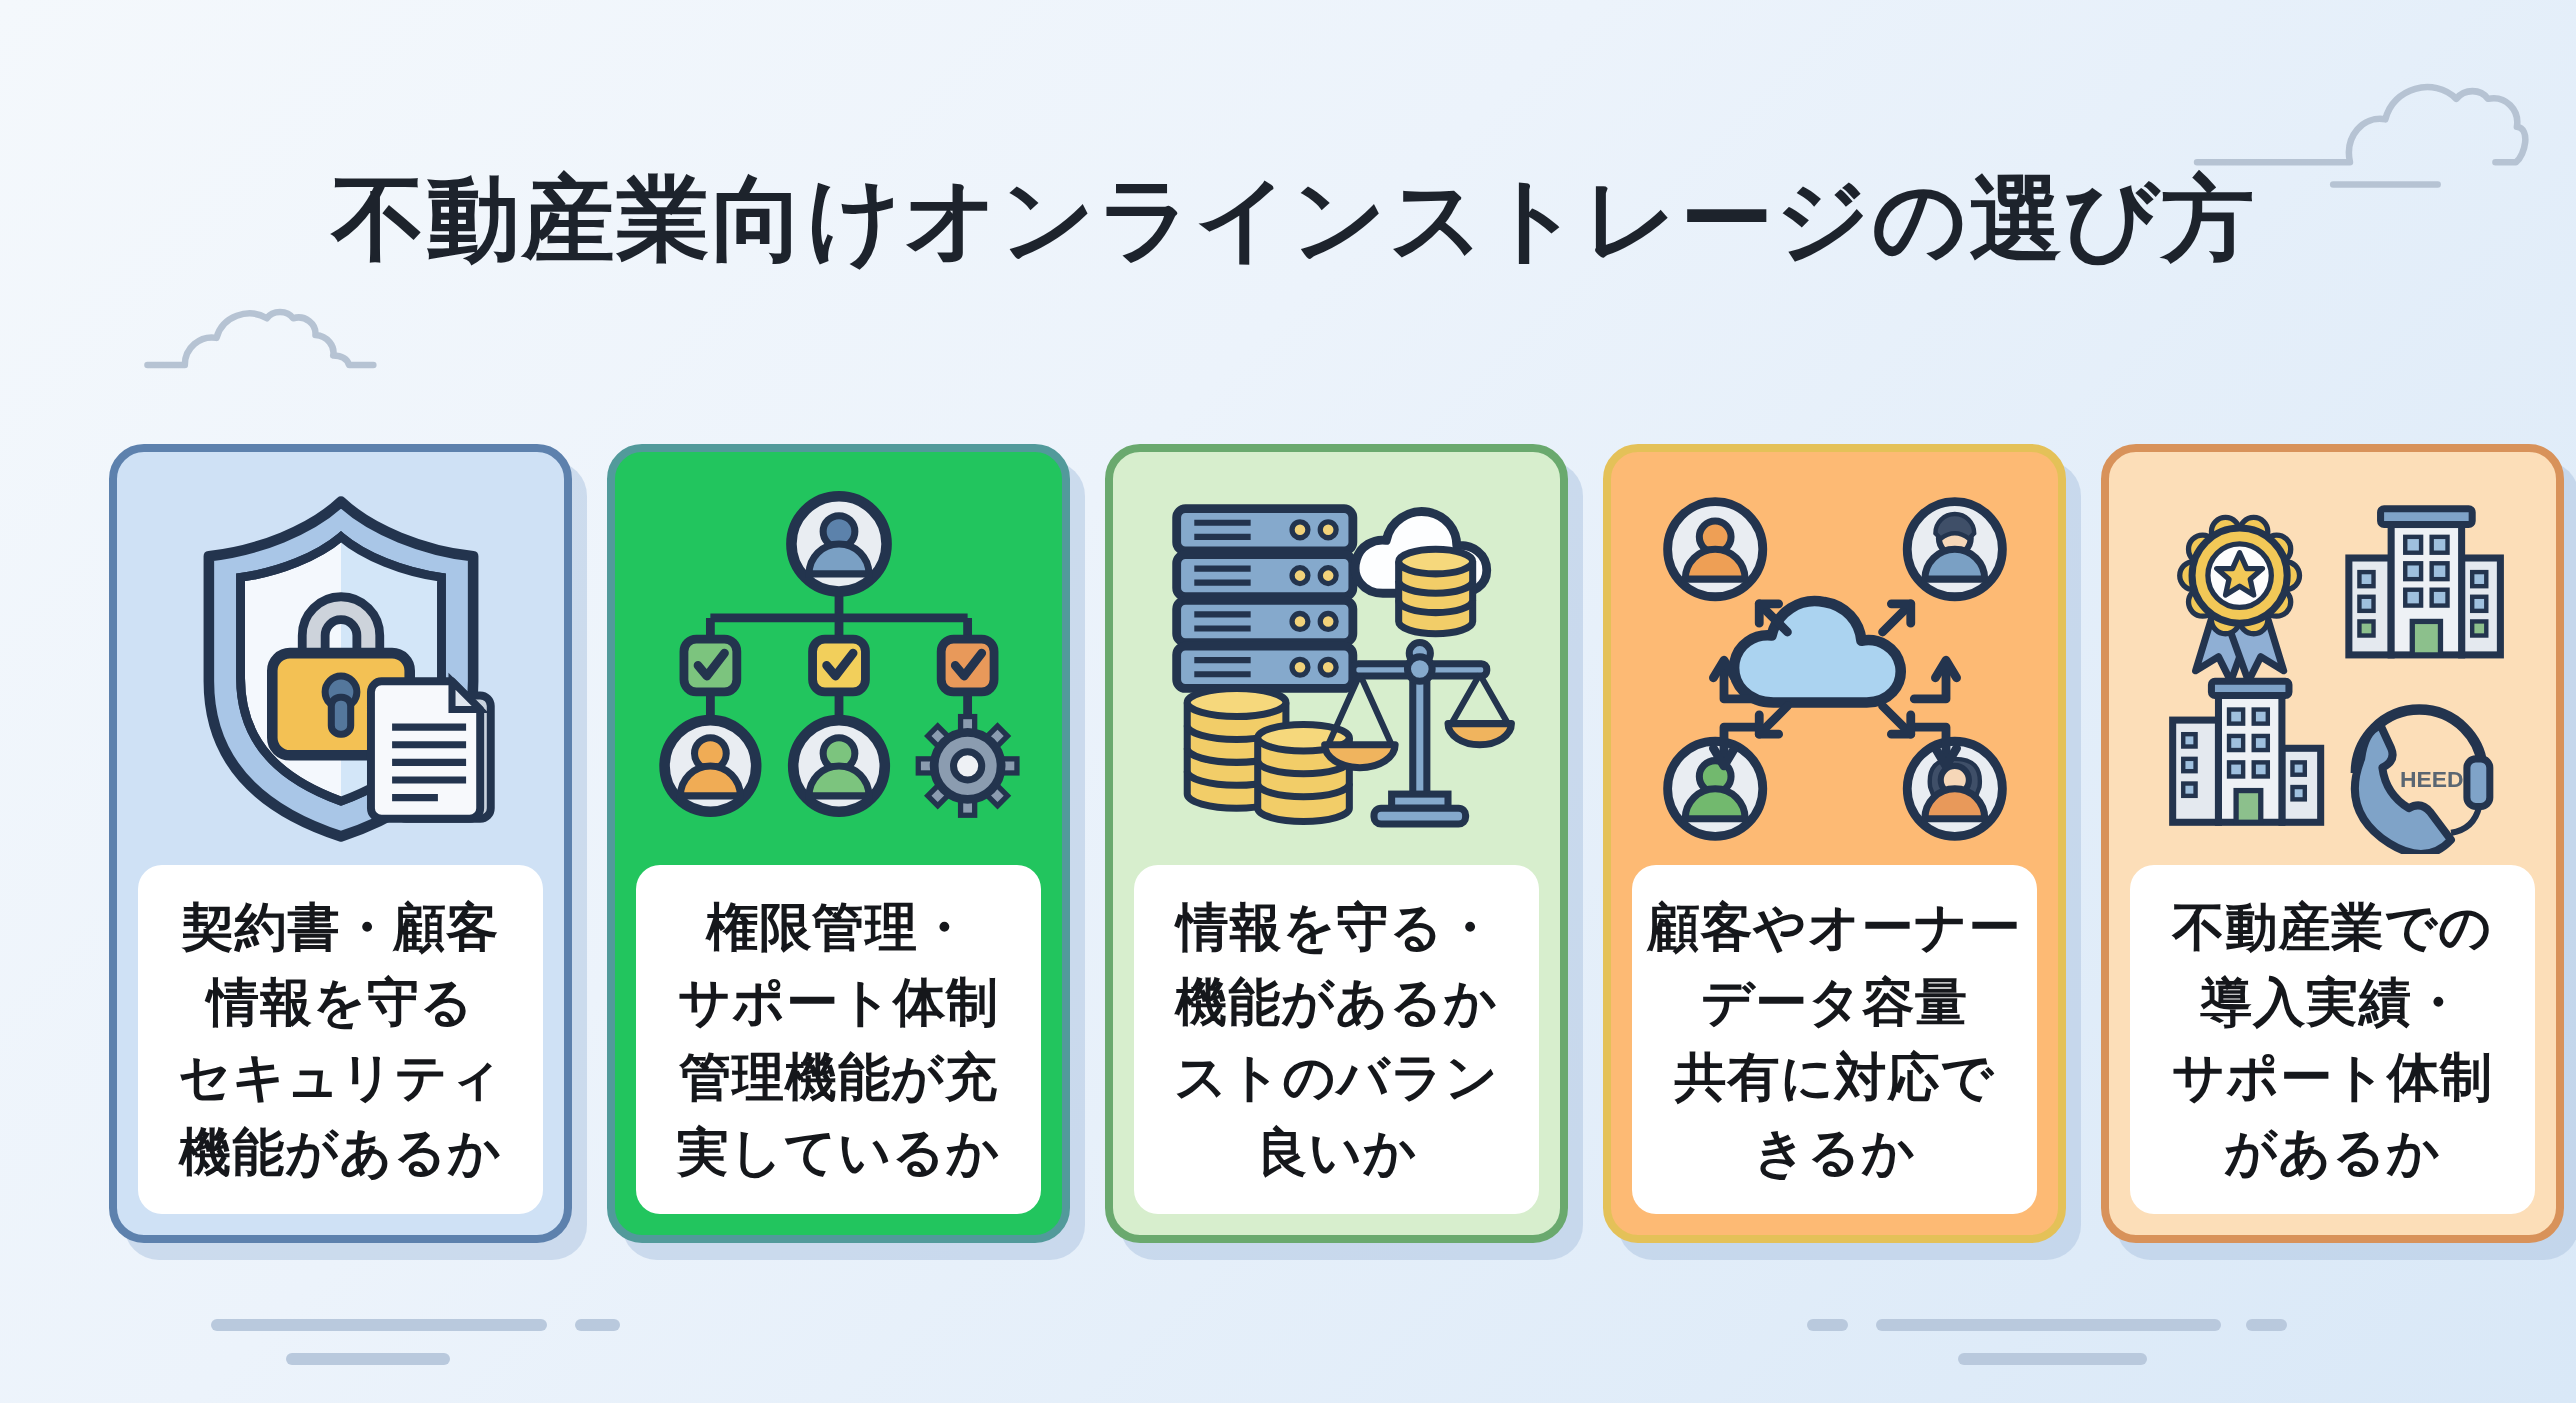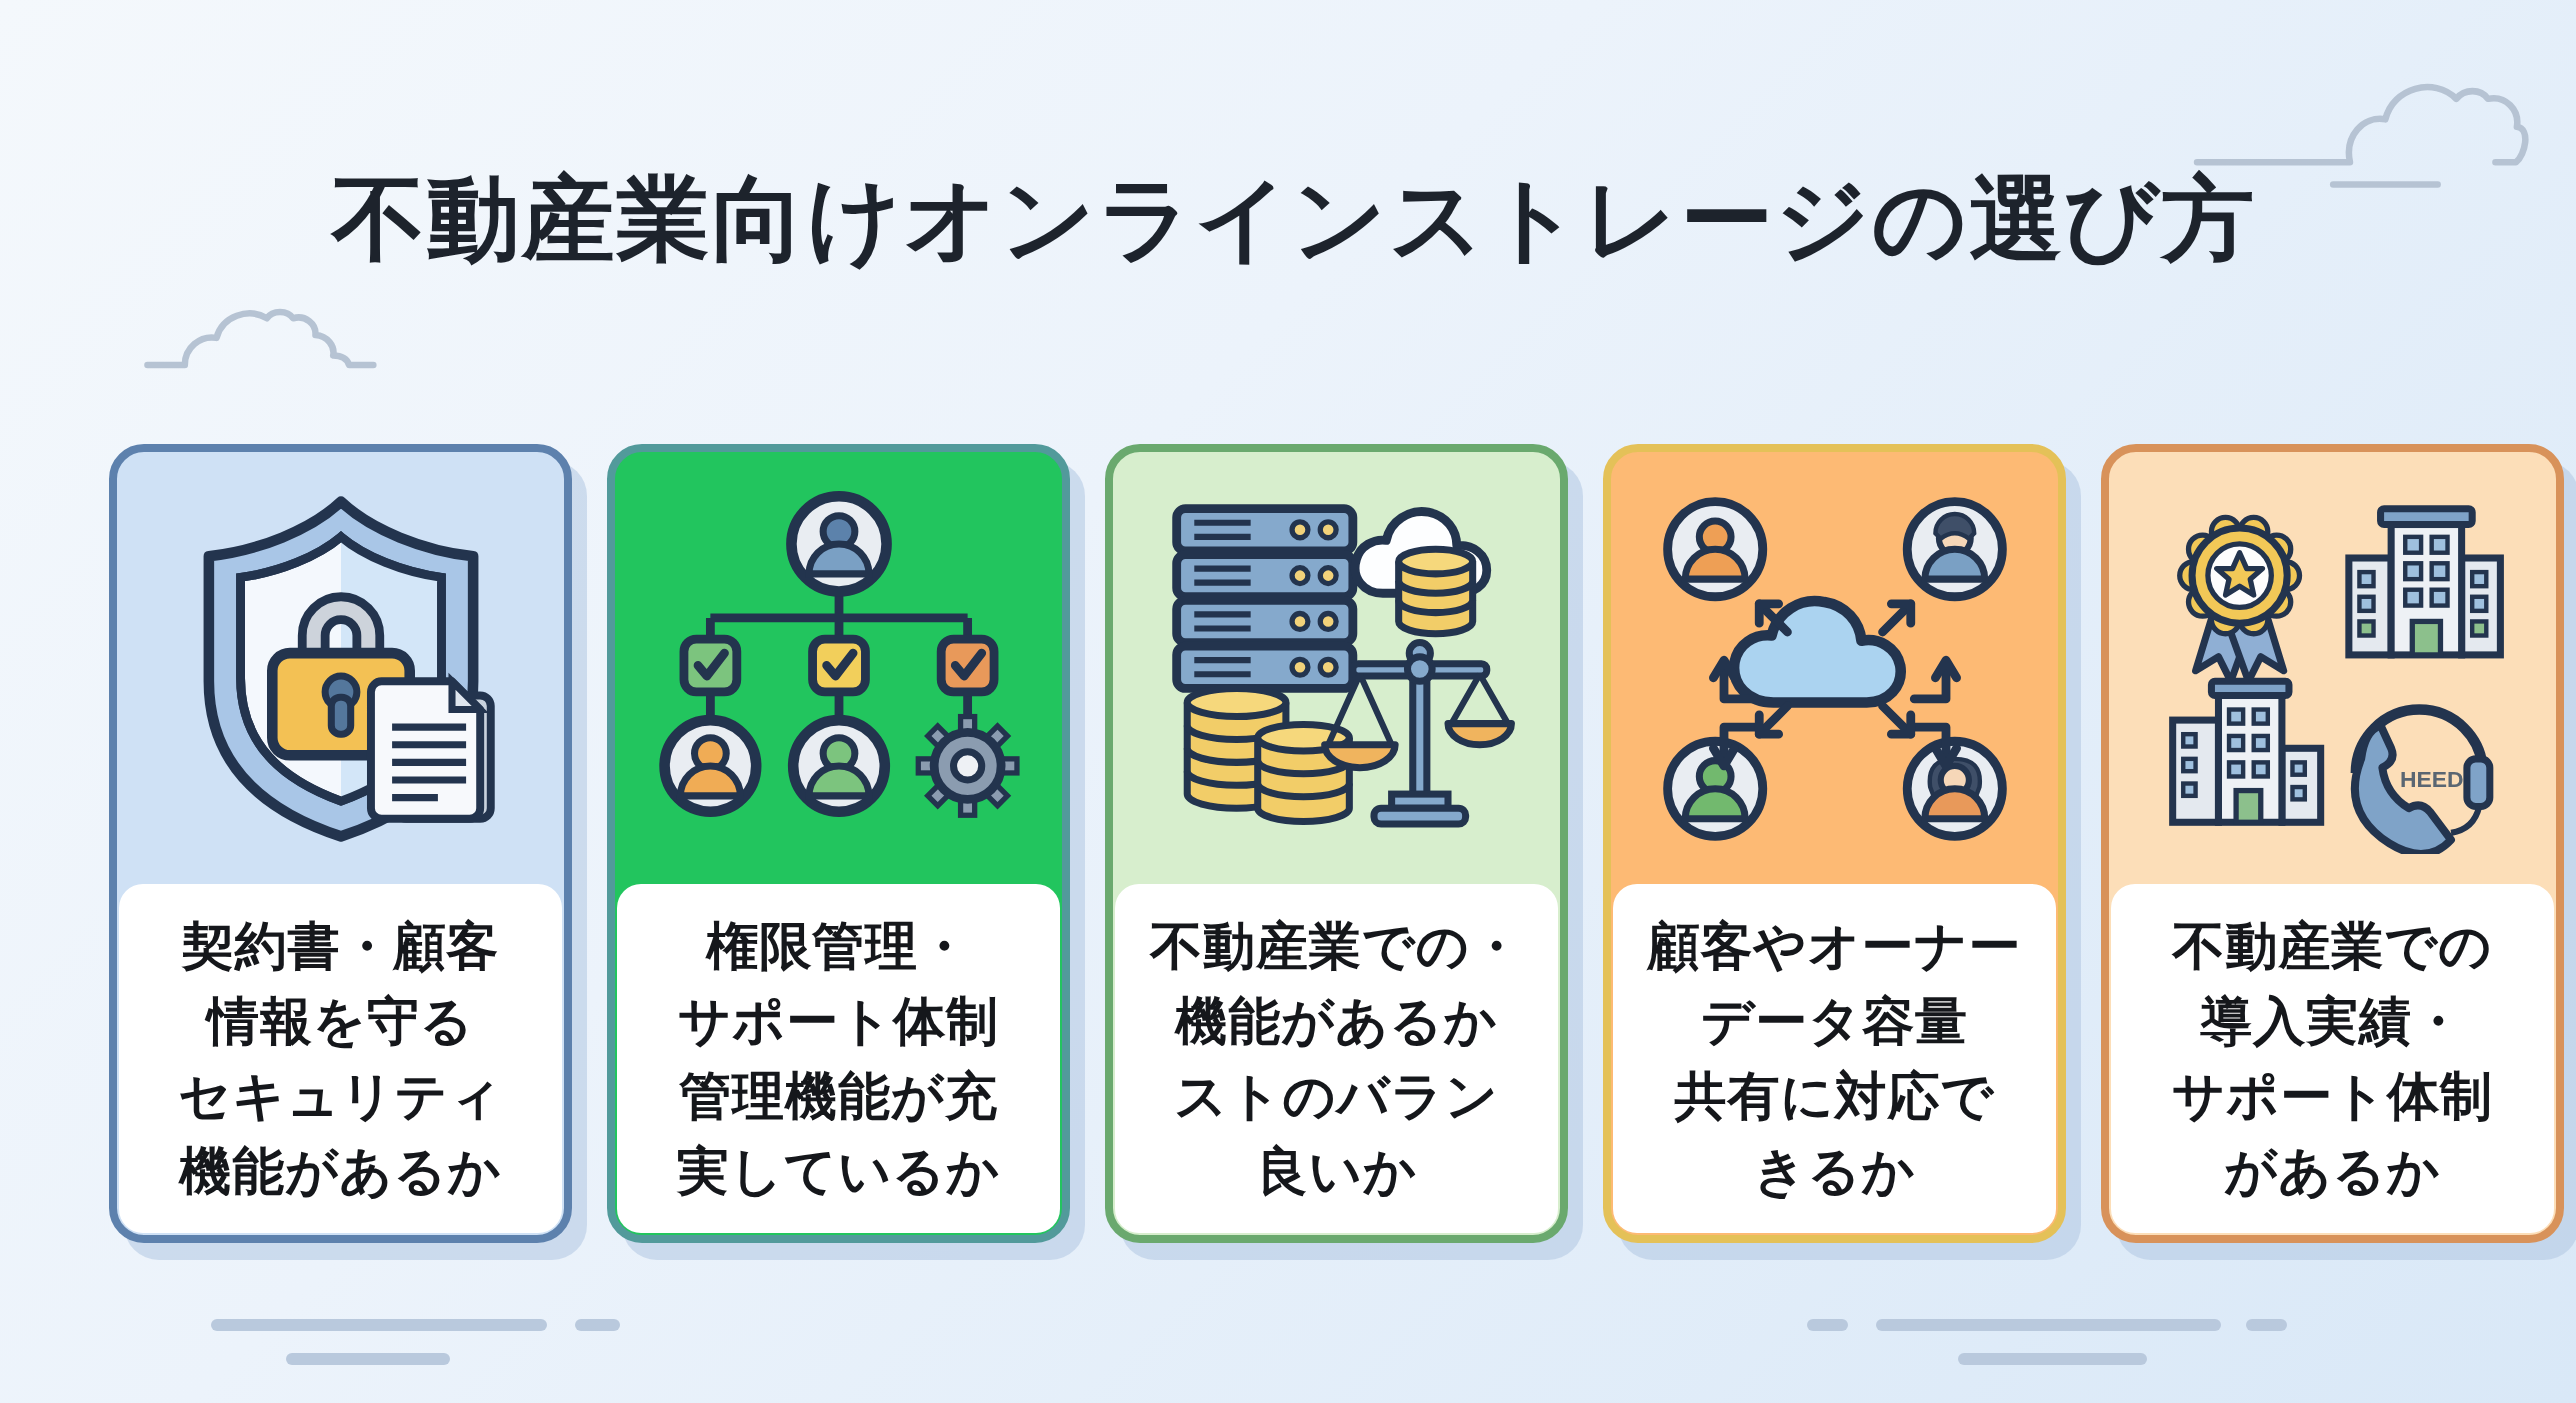--- a/index.html
+++ b/index.html
@@ -11,21 +11,21 @@
   .page-title{
     position:absolute;left:6px;top:157px;width:100%;
     text-align:center;font-size:93px;font-weight:800;color:#1d232c;
     letter-spacing:1.9px;margin:0;
   }
   .deco{position:absolute;pointer-events:none;}
   .deco-line{position:absolute;height:12px;border-radius:6.5px;background:#b9c9dd;}
   .cards{position:absolute;left:109px;top:444px;display:flex;gap:35px;}
   .card{
     width:463px;height:799px;box-sizing:border-box;
-    border:8.4px solid #888;border-radius:35px;padding:2px;
+    border:8.4px solid #888;border-radius:35px;padding:21px;
     display:flex;flex-direction:column;
     box-shadow:15px 17px 0 rgba(176,199,226,.55);
   }
   .card.t1{background:#cfe1f5;border-color:#5d81ad;}
   .card.t2{background:#22c55e;border-color:#529a9b;}
   .card.t3{background:#d7eecd;border-color:#6aa96e;}
   .card.t4{background:#fdba74;border-color:#e4c158;}
   .card.t5{background:#fcdeb8;border-color:#d8925a;}
   .icon-wrap{flex:1;display:flex;align-items:center;justify-content:center;}
   .icon{width:370px;height:370px;}
@@ -184,21 +184,21 @@
           <path d="M98 148 h40 a20 13 0 0 1 -40 0 z" fill="#f0b45e" stroke="#23344e" stroke-width="4" stroke-linejoin="round"></path>
           <path d="M186 108 L170 136 M186 108 L202 136" stroke="#23344e" stroke-width="3.5"></path>
           <path d="M168 136 h36 a18 12 0 0 1 -36 0 z" fill="#f0b45e" stroke="#23344e" stroke-width="4" stroke-linejoin="round"></path>
           <rect x="136" y="176" width="32" height="8" fill="#85a9cc" stroke="#23344e" stroke-width="4"></rect>
           <rect x="126" y="184" width="52" height="9" rx="4" fill="#85a9cc" stroke="#23344e" stroke-width="4"></rect>
           <circle cx="152" cy="105" r="7" fill="#85a9cc" stroke="#23344e" stroke-width="4"></circle>
         </g>
       </svg>
     </div>
     <div class="panel">
-      <div class="line">不動産業での・</div>
+      <div class="line">情報を守る・</div>
       <div class="line">機能があるか</div>
       <div class="line">ストのバラン</div>
       <div class="line">良いか</div>
     </div>
   </section>
 
   <section class="card t4">
     <div class="icon-wrap">
       <svg class="icon" viewBox="0 0 210 210">
         <circle cx="37" cy="37" r="27" fill="#e9edf2" stroke="#23344e" stroke-width="5"></circle>

